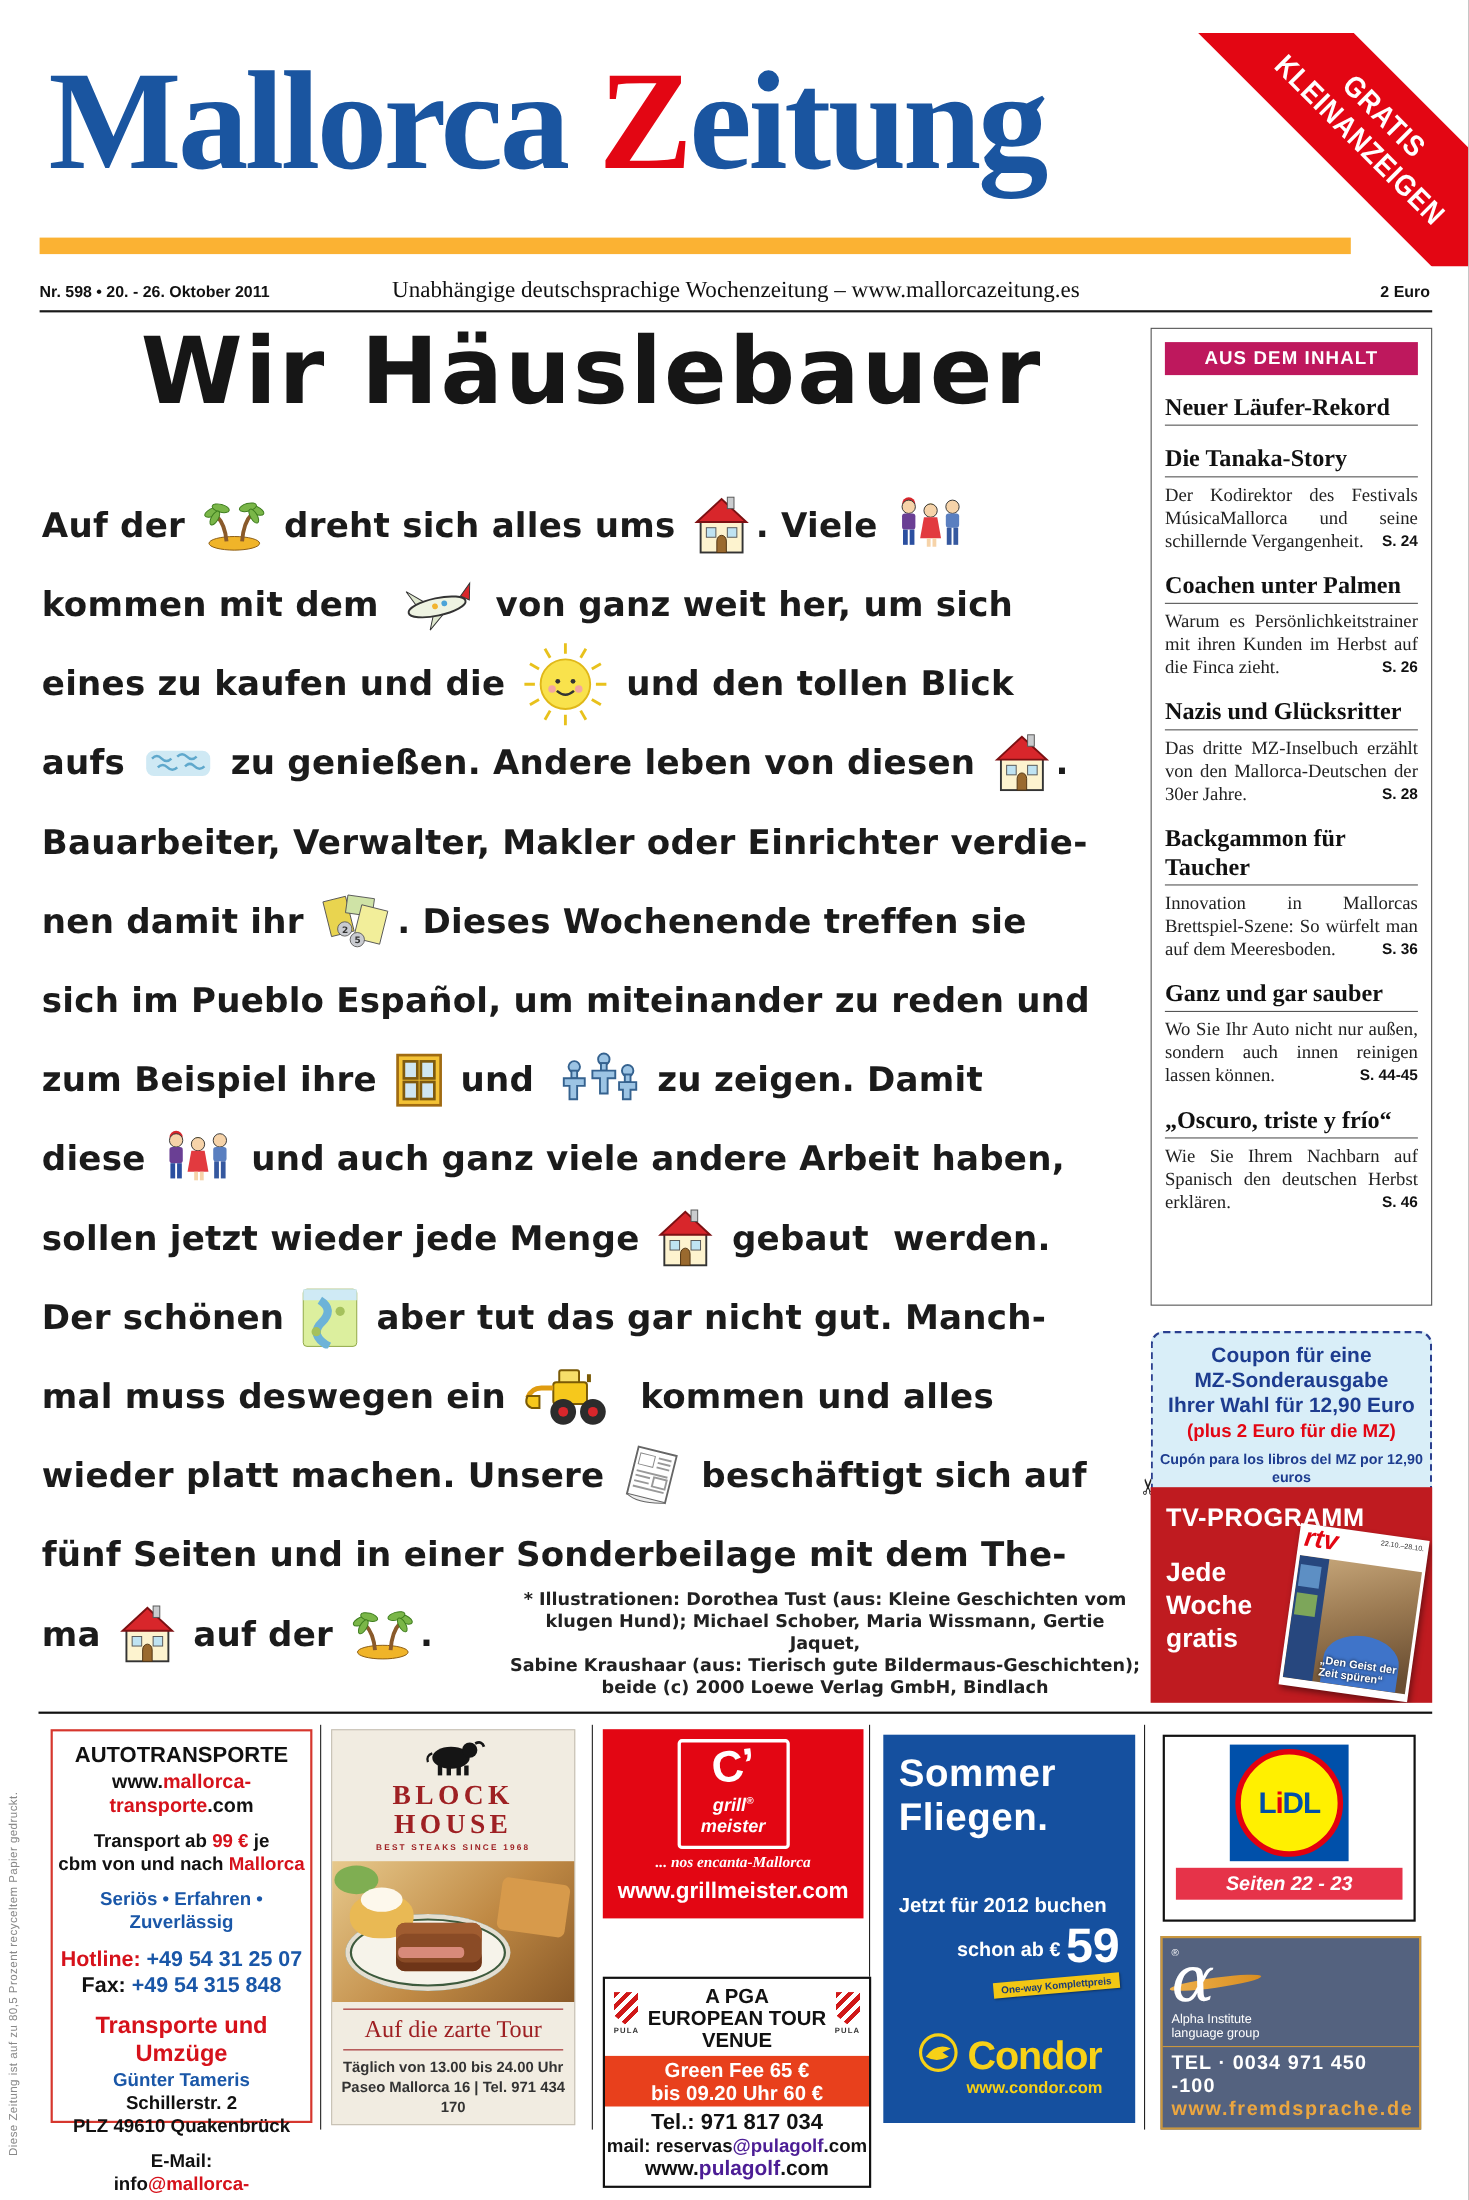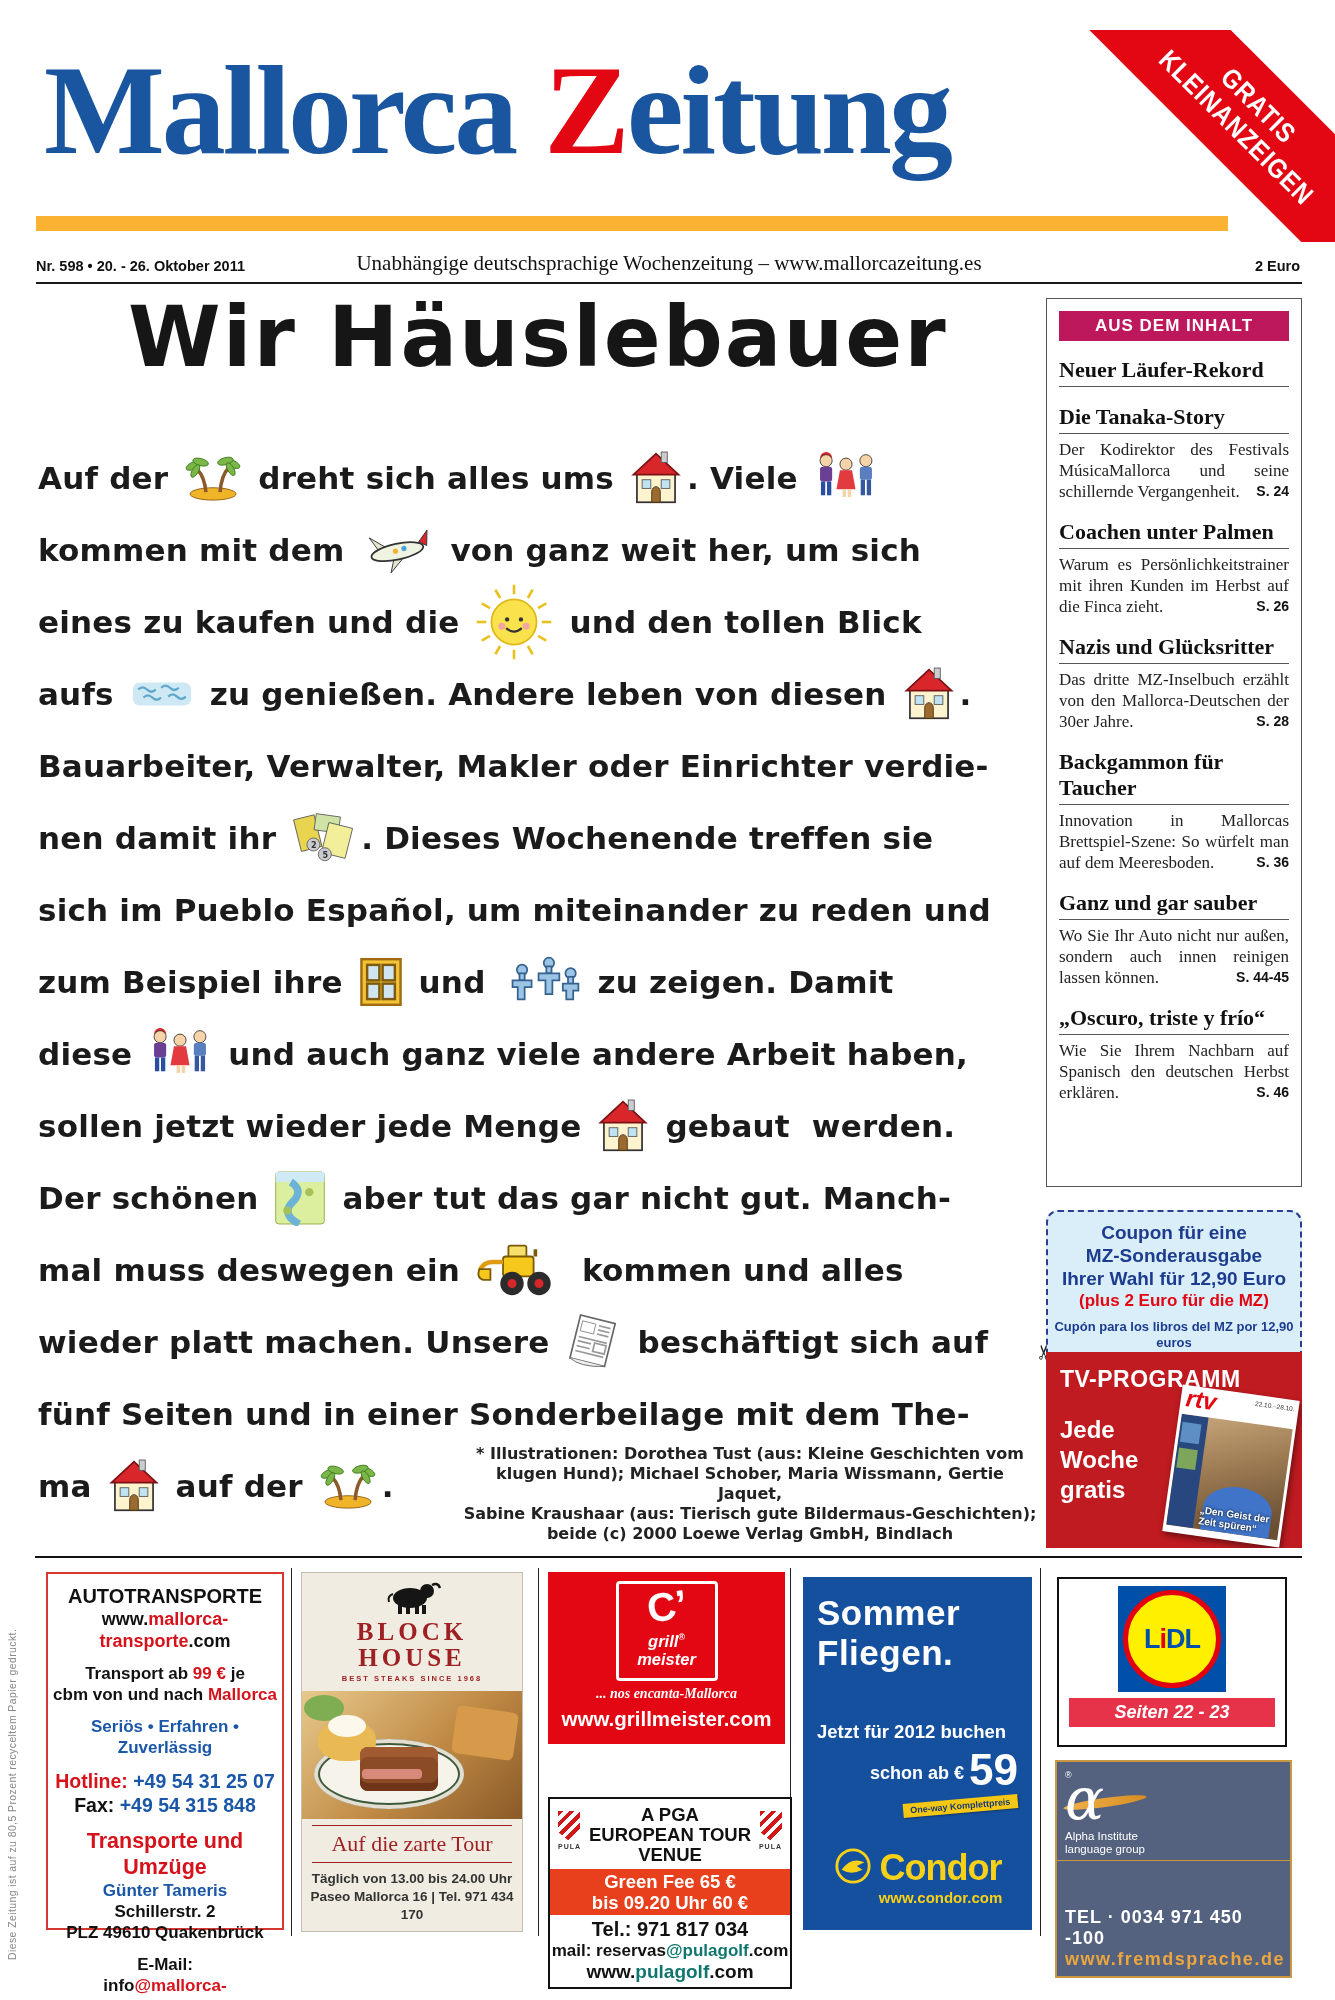--- a/index.html
+++ b/index.html
@@ -70,21 +70,21 @@
   .tv-shirt{position:absolute;bottom:0;left:30%;width:62%;height:42%;background:#3f74c9;border-radius:50% 50% 0 0;}
   .tv-quote{position:absolute;left:28%;bottom:3px;right:2px;color:#fff;font-weight:800;font-size:10px;line-height:11px;
             text-shadow:0 0 3px #000;}
 
   
   .ads-rule{position:absolute;left:35px;top:1556px;width:1267px;height:2px;background:#111;}
   .vrule{position:absolute;top:1568px;height:368px;width:1px;background:#222;}
 
   .ad-transporte{position:absolute;left:46px;top:1572px;width:238px;height:358px;box-sizing:border-box;
                  border:2.5px solid #d6372e;text-align:center;padding-top:10px;background:#fff;}
-  .c-k{color:#111;} .c-r{color:#d6121b;} .c-b{color:#1a57a8;} .c-o{color:#0f766e;}
+  .c-k{color:#111;} .c-r{color:#d6121b;} .c-b{color:#1a57a8;} .c-o{color:#4c1d95;}
   .l-head{font-size:20px;font-weight:800;line-height:24px;}
   .l-url{font-size:18px;font-weight:800;line-height:22px;}
   .l-body{font-size:17px;font-weight:700;line-height:21px;}
   .l-tel{font-size:19.5px;font-weight:800;line-height:24px;}
   .l-tu{font-size:21.5px;font-weight:800;line-height:26px;}
   .l-gap{margin-top:11px;}
 
   .ad-blockhouse{position:absolute;left:301px;top:1572px;width:222px;height:360px;box-sizing:border-box;
                  background:#f1ece1;border:1px solid #c5bfb2;text-align:center;}
   .bh-name{font-family:"Liberation Serif",serif;font-weight:700;color:#9e2023;font-size:25px;line-height:26px;letter-spacing:4px;}
@@ -151,21 +151,21 @@
   .al-top{display:flex;padding:8px 8px 4px 8px;}
   .al-logo{position:relative;width:88px;flex:none;}
   .al-swoosh{position:absolute;left:-2px;top:28px;width:84px;height:9px;background:linear-gradient(90deg,#f0b14a,#d88e22);
              border-radius:50%;transform:rotate(-8deg);}
   .al-alpha{position:relative;font-family:"DejaVu Serif",serif;font-size:58px;line-height:58px;font-style:italic;}
   .al-reg{position:absolute;left:0;top:0;font-size:9px;}
   .al-brand{font-size:11.5px;line-height:13px;margin-top:2px;}
   .al-lines{flex:1;padding-left:2px;font-size:17.5px;font-weight:700;line-height:26px;white-space:nowrap;}
   .al-hl{color:#ea9f3e;font-size:25px;font-weight:800;}
   .al-bottom{border-top:1.5px solid #c9973f;padding:4px 8px 6px 8px;}
-  .al-tel{font-weight:700;font-size:18px;letter-spacing:1px;margin-top:42px;}
+  .al-tel{font-weight:700;font-size:18px;letter-spacing:1px;}
   .al-url{font-weight:700;font-size:18px;letter-spacing:1.5px;color:#eca63f;}
 
   .margin-note{position:absolute;left:6px;top:1590px;height:370px;writing-mode:vertical-rl;transform:rotate(180deg);
                font-size:10.5px;color:#888;letter-spacing:.4px;}
 </style>
 </head>
 <body>
 
 <div class="page">
 

